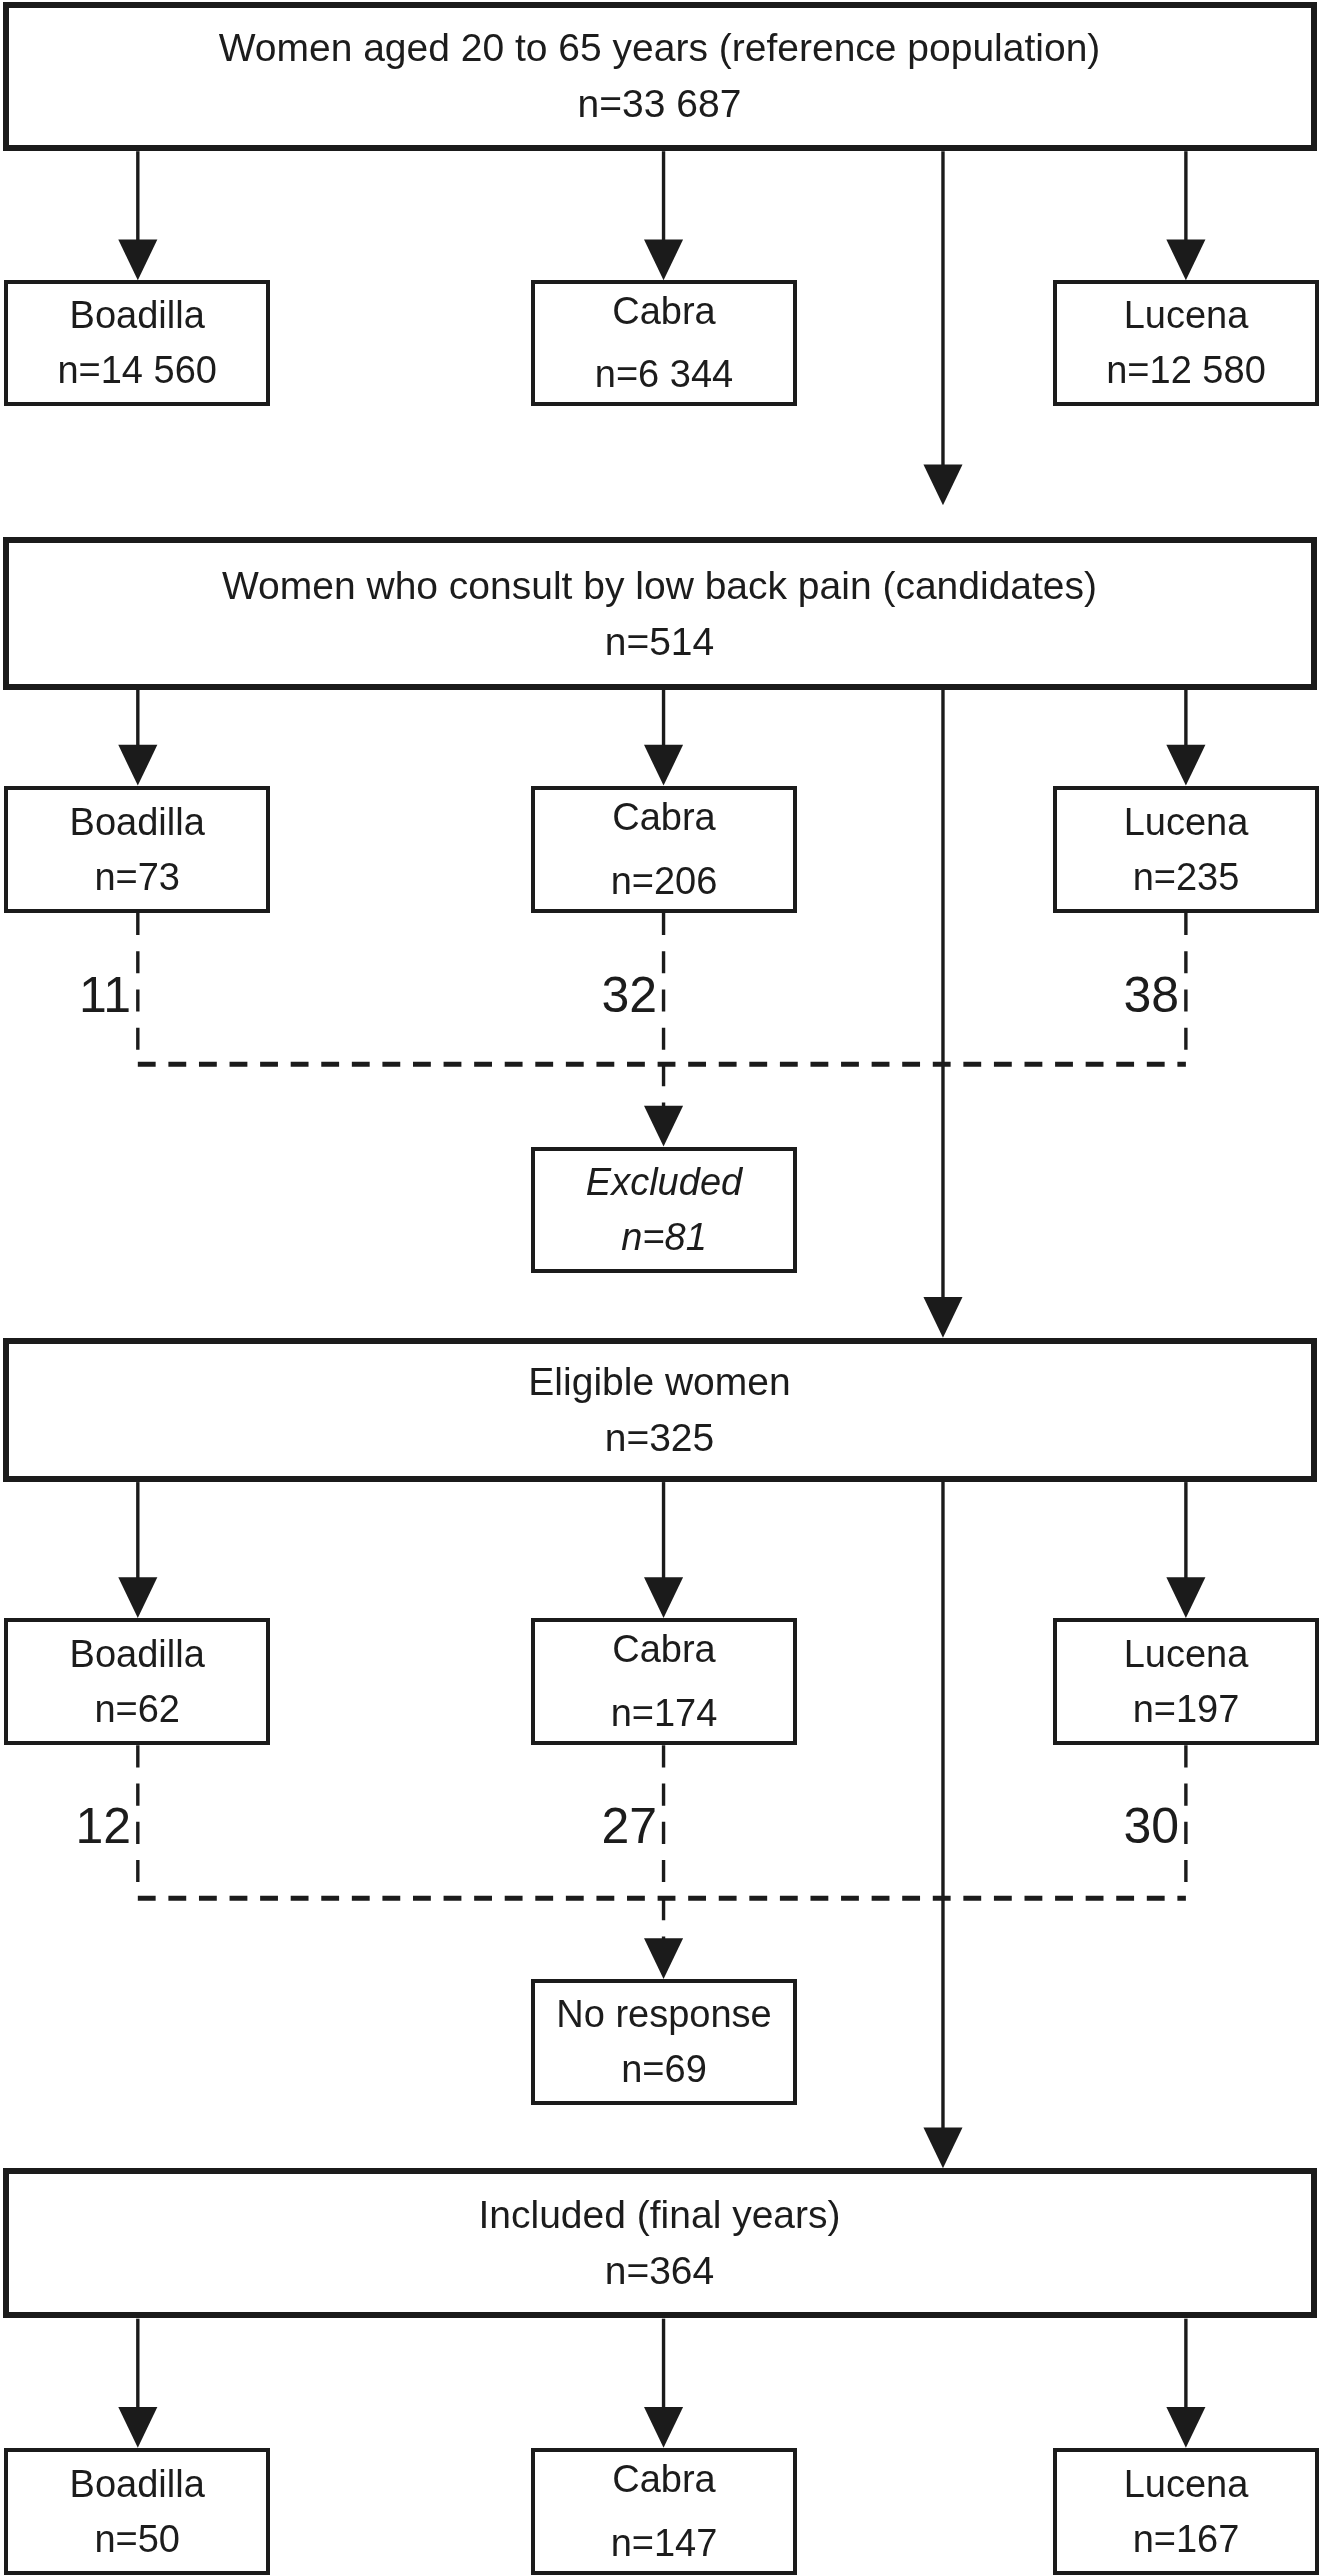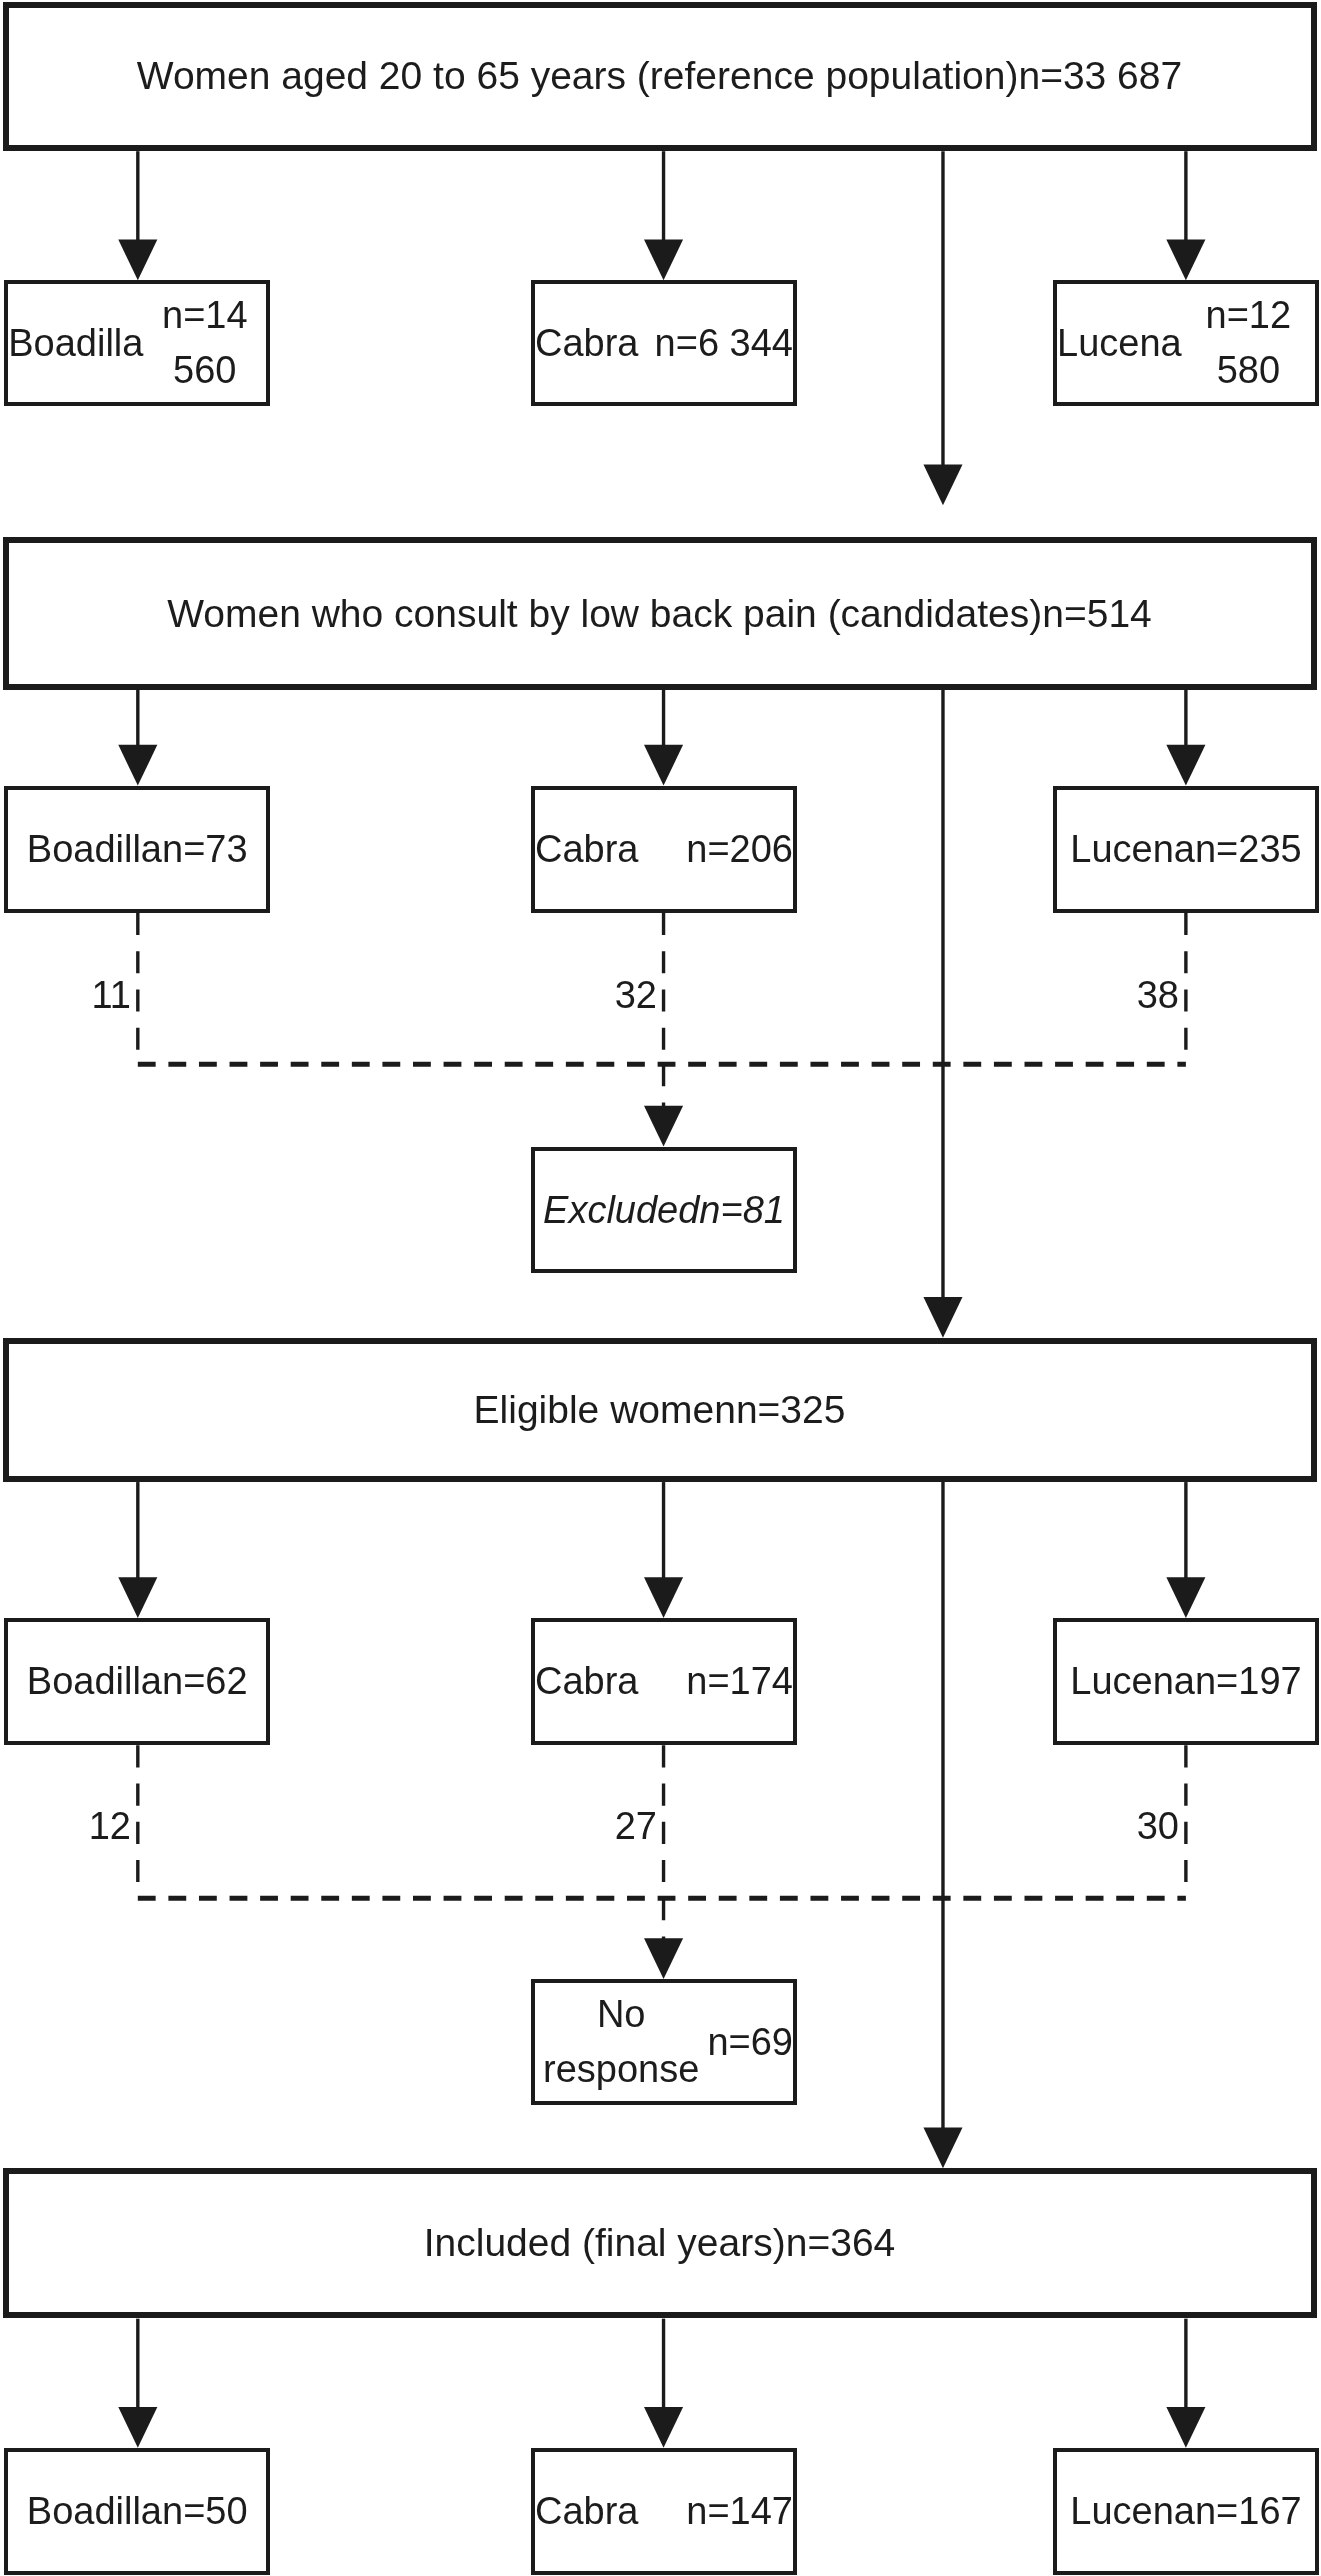--- a/index.html
+++ b/index.html
@@ -23,38 +23,38 @@
     width: 1322px;
     height: 2576px;
     z-index: 0;
   }
   .box {
     position: absolute;
     box-sizing: border-box;
     background: #ffffff;
     border: 4.2px solid #1b1b1b;
     display: flex;
-    flex-direction: row;
+    flex-direction: column;
     justify-content: center;
     align-items: center;
     text-align: center;
     font-size: 38px;
     line-height: 55px;
     z-index: 1;
   }
   .box.large {
     border-width: 6px;
     font-size: 39px;
     line-height: 56px;
   }
   .num-label {
     position: absolute;
     width: 119px;
     text-align: right;
-    font-size: 38px;
+    font-size: 50px;
     line-height: 46px;
     z-index: 1;
   }
   
   .b-top      { left: 2.5px;    top: 1.7px;    width: 1314px; height: 149px; }
   .b-cand     { left: 2.5px;    top: 505px;  width: 1314px; height: 153px; margin-top: 32px; }
   .b-elig     { left: 2.5px;    top: 1338px; width: 1314px; height: 144px; }
   .b-incl     { left: 2.5px;    top: 2168px; width: 1314px; height: 150px; }
   .col1 { left: 4.2px;    width: 266px; }
   .col2 { left: 531px;  width: 266px; justify-content: space-between; }

